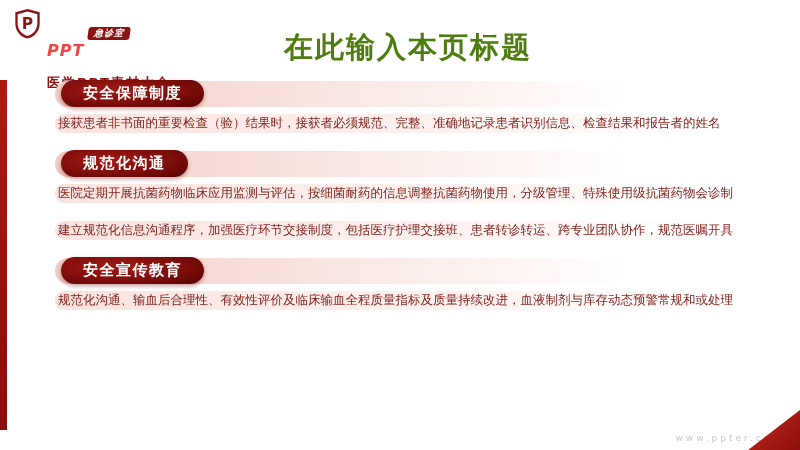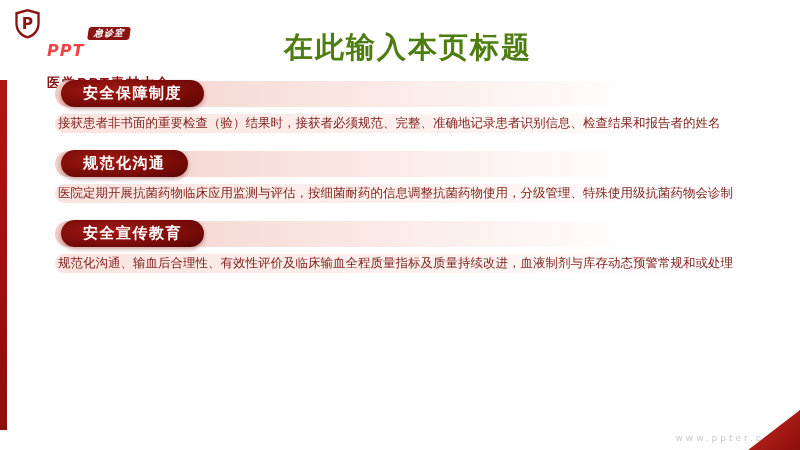--- a/index.html
+++ b/index.html
@@ -118,20 +118,23 @@
     <div class="section">
       <div class="band-header">
         <span class="pill">规范化沟通</span>
       </div>
       <div class="band-body">
         <p class="body-text">医院定期开展抗菌药物临床应用监测与评估，按细菌耐药的信息调整抗菌药物使用，分级管理、特殊使用级抗菌药物会诊制</p>
       </div>
     </div>
 
     <div class="section">
+      <div class="band-body">
+        <p class="body-text">建立规范化信息沟通程序，加强医疗环节交接制度，包括医疗护理交接班、患者转诊转运、跨专业团队协作，规范医嘱开具</p>
+      </div>
     </div>
 
     <div class="section">
       <div class="band-header">
         <span class="pill">安全宣传教育</span>
       </div>
       <div class="band-body">
         <p class="body-text">规范化沟通、输血后合理性、有效性评价及临床输血全程质量指标及质量持续改进，血液制剂与库存动态预警常规和或处理</p>
       </div>
     </div>

